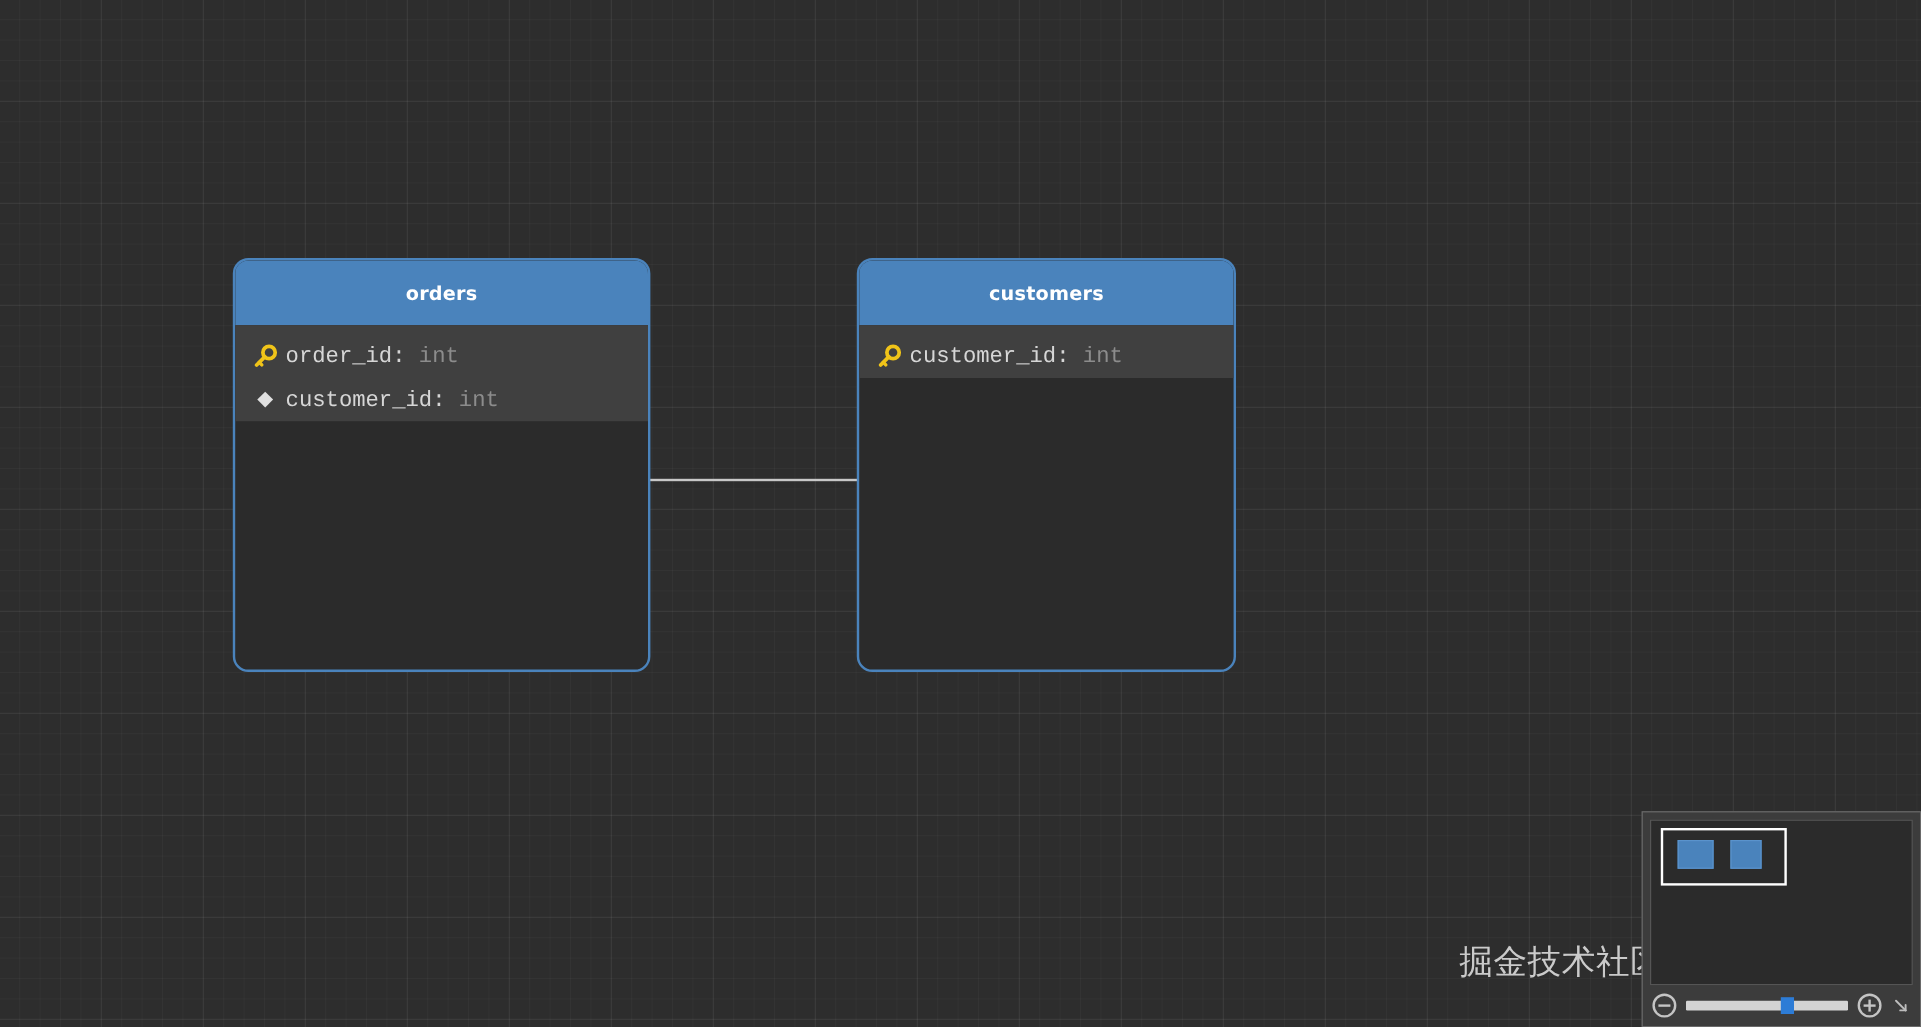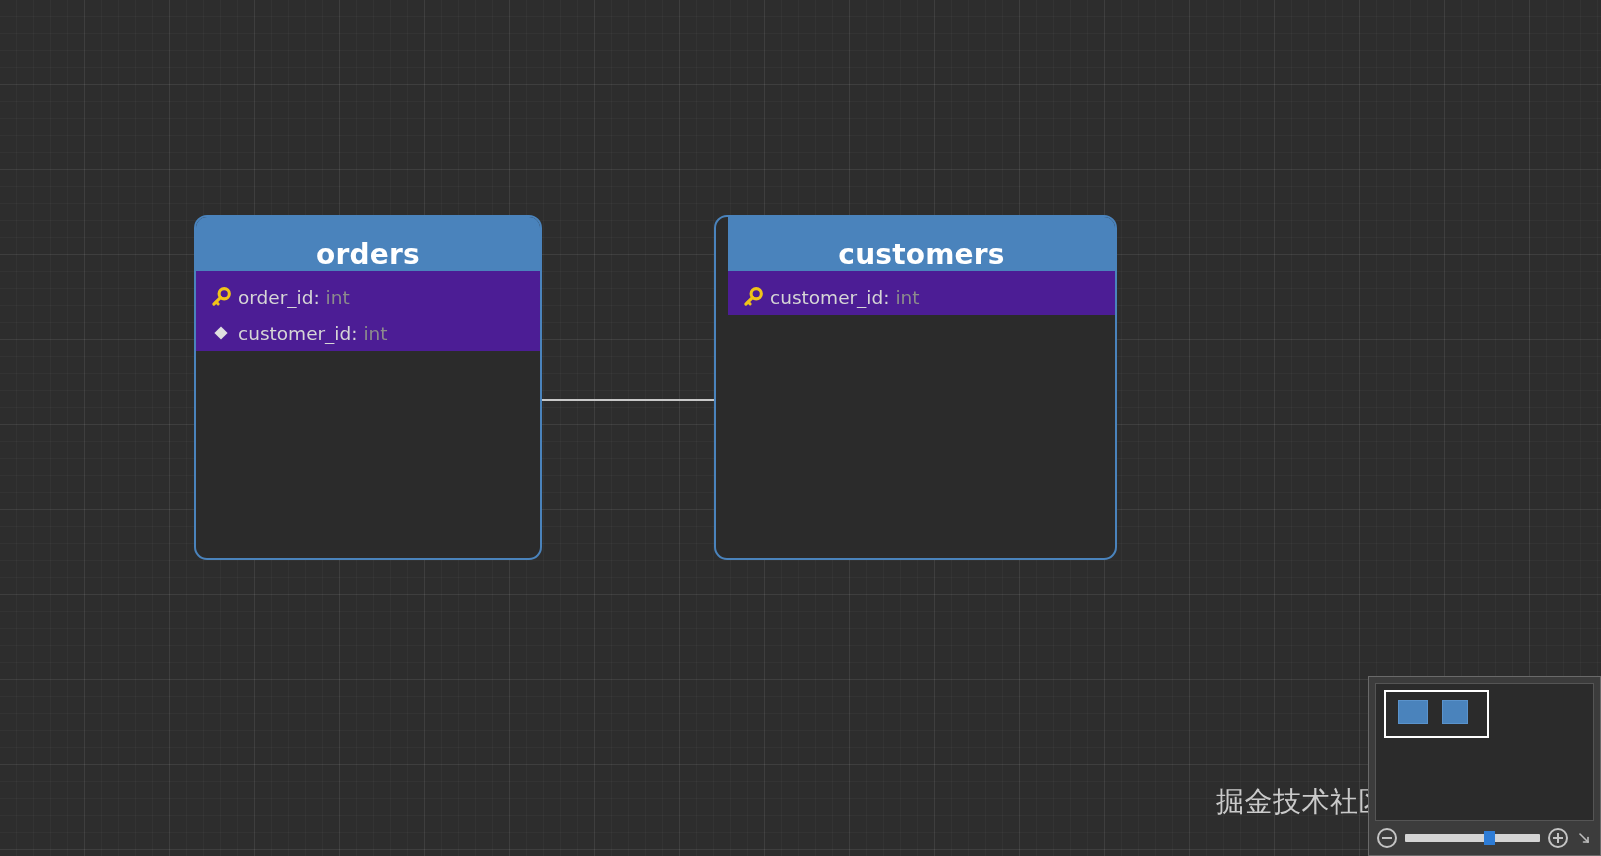--- a/index.html
+++ b/index.html
@@ -36,31 +36,32 @@
     border: 2px solid #4a83bc;
     border-radius: 13px;
     background: #2b2b2b;
     overflow: hidden;
   }
 
   .entity-header {
     background: #4a83bc;
     height: 54px;
     display: flex;
-    align-items: flex-end;
+    align-items: center;
     justify-content: center;
     color: #ffffff;
-    font-size: 28px;
+    font-size: 16px;
     font-weight: 600;
     letter-spacing: 0.2px;
   }
 
   .entity-body {
-    background: #4c1d95;
+    background: #404040;
     padding: 8px 0 0 0;
+    font-family: Liberation Mono, monospace;
   }
 
   .field-row {
     display: flex;
     align-items: center;
     height: 36px;
     padding-left: 8px;
     white-space: nowrap;
   }
 
@@ -224,21 +225,21 @@
           <svg class="diamond-icon" width="16" height="16" viewBox="0 0 16 16">
             <polygon points="8,1.4 14.6,8 8,14.6 1.4,8" fill="#e0e0e0"></polygon>
           </svg>
         </span>
         <span class="field-text"><span>customer_id</span><span>: </span><span class="field-type">int</span></span>
       </div>
 
     </div>
   </div>
 
-  <div class="entity" id="entity-1" style="left: 714px; top: 215px; width: 403px; height: 345px; border-color: rgb(74, 131, 188); background: rgb(43, 43, 43); padding-left: 12px;">
+  <div class="entity" id="entity-1" style="left: 714px; top: 215px; width: 316px; height: 345px; border-color: rgb(74, 131, 188); background: rgb(43, 43, 43);">
     <div class="entity-header" style="background: rgb(74, 131, 188);">
       <span>customers</span>
     </div>
     <div class="entity-body">
 
       <div class="field-row">
         <span class="field-icon">
           <svg class="key-icon" width="22" height="22" viewBox="0 0 24 24">
             <circle cx="15.5" cy="8.5" r="5.6" fill="none" stroke="#f0c419" stroke-width="3.4"></circle>
             <path d="M11.6 12.4 L4.2 19.8" stroke="#f0c419" stroke-width="3.4" stroke-linecap="round"></path>

